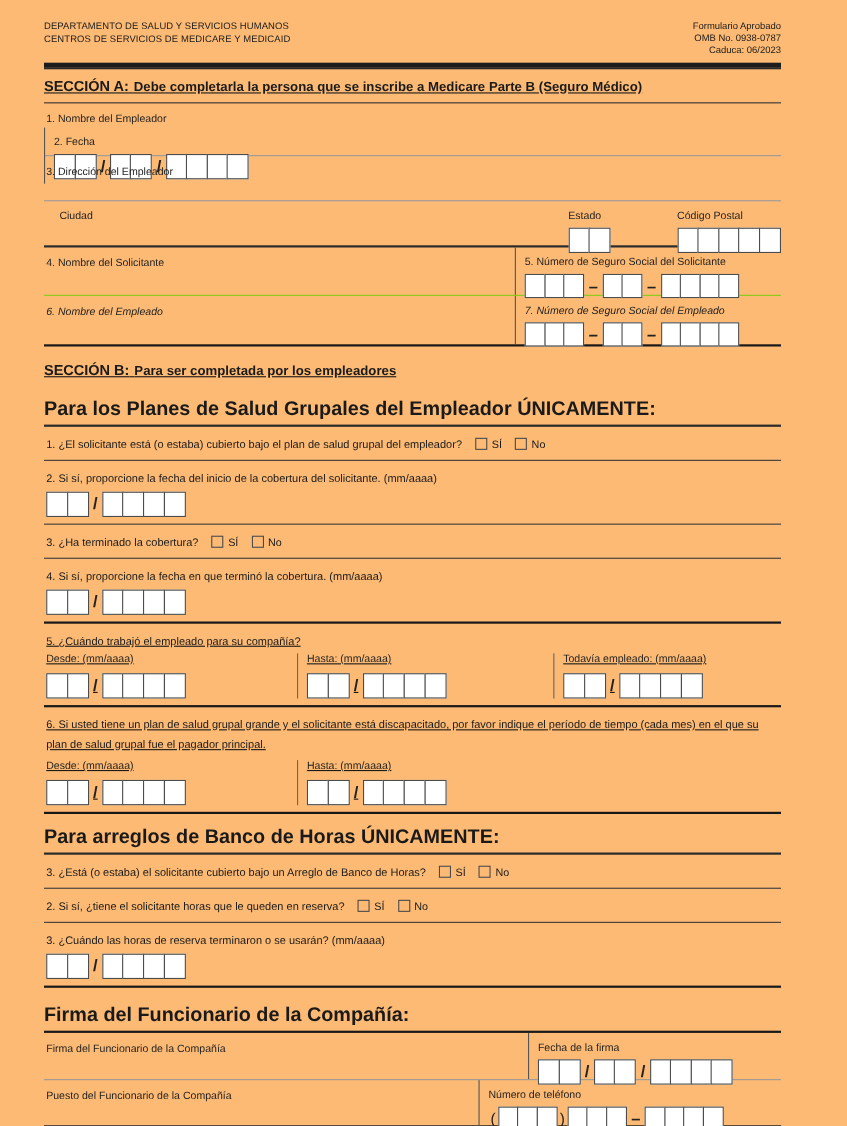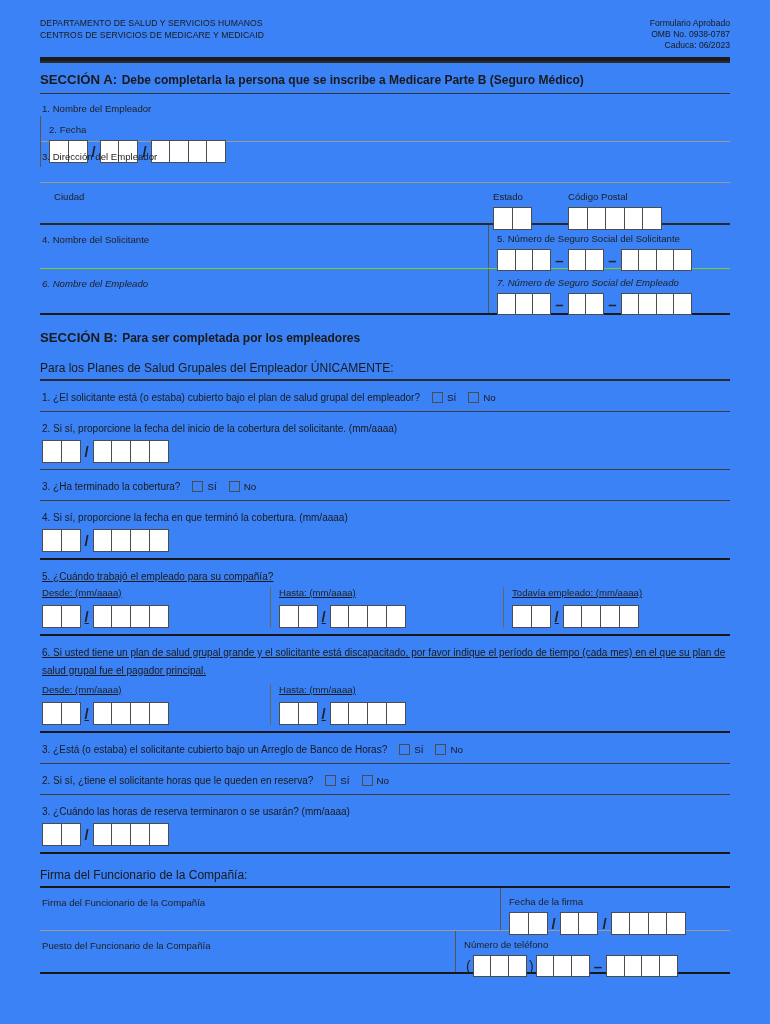--- a/index.html
+++ b/index.html
@@ -1,34 +1,34 @@
 <!DOCTYPE html>
 <html><head>
 <meta charset="utf-8">
 <style>
   * { margin:0; padding:0; box-sizing:border-box; }
   html,body { background:#ffffff; }
   body { font-family:"Liberation Sans", sans-serif; color:#1a1a1a; }
-  .page { width:770px; height:1024px; padding:18px 40px 0 40px; position:relative; overflow:hidden; background:#3b82f6; }
+  .page { width:770px; height:1024px; padding:18px 60px 0 40px; position:relative; overflow:hidden; background:#fdba74; }
 
   
   .hr4  { border-top:4px solid #1c1c1c; }
   .hr2  { border-top:2px solid #2a2a2a; }
 
   
   .hdr { display:flex; justify-content:space-between; align-items:flex-start; padding-bottom:6px; }
   .hdr-left { font-size:8.6px; line-height:11.5px; letter-spacing:.1px; }
   .hdr-right { font-size:8.6px; line-height:11px; text-align:right; }
   .title { text-align:center; font-weight:bold; font-size:15.5px; padding:5px 0 6px 0; letter-spacing:.2px; }
 
   
-  .sec-head { padding:7px 0 5px 0; font-weight:bold; }
+  .sec-head { padding:7px 0 5px 0; font-weight:bold;text-decoration:underline; }
   .sec-label { font-size:13.2px; }
   .sec-desc  { font-size:12px; }
-  .sub-head { font-weight:normal; font-size:12px; padding:10px 0 4px 0; }
+  .sub-head { font-weight:bold; font-size:18px; padding:10px 0 4px 0; }
 
   
   .boxrow { display:flex; align-items:center; }
   .bg { display:flex; }
   .box { width:20px; height:23px; border:1.4px solid #4c4c4c; background:#fff; }
   .box + .box { margin-left:-1.4px; }
   .sm .box { width:19px; height:22px; }
   .sep { font-size:15px; font-weight:bold; padding:0 4px; color:#222; }
   .sep.paren { font-weight:normal; font-size:14px; padding:0 2px; }
 
@@ -38,21 +38,21 @@
 
   
   .atable { border-top:1.5px solid #333; border-bottom:2.5px solid #181818; }
   .arow { display:flex; }
   .flabel { font-size:9.6px; color:#1f1f1f; }
   .cell-l { flex:1; padding:4px 4px 0 2px; }
   .cell-r { border-left:1.3px solid #555; padding:3px 0 4px 8px; }
   .r1 { height:47px;flex-direction:column; }
   .r1 .cell-r { width:213px; }
   .r-street { height:41px; border-top:1px solid #9a9a9a; padding:4px 0 0 2px; }
-  .r-city { height:41px; border-top:1px solid #9a9a9a; display:flex; padding-top:3px; }
+  .r-city { height:41px; border-top:1px solid #9a9a9a; display:flex; padding-top:3px;gap:24px; }
   .r-city .city { width:453px; padding-left:14px; }
   .r-city .estado { width:75px; }
   .r-city .cp { flex:1; }
   .r-ssn { height:45px; border-top:2px solid #2a2a2a; }
   .r-ssn2 { border-top:1px solid #84cc16;font-style:italic; }
   .r-ssn .cell-r { width:242px; }
   .boxrow.mt { margin-top:3px; }
 
   
   .bsection { border-bottom:2.5px solid #181818; }
@@ -344,20 +344,21 @@
                 <span class="box"></span>
                 <span class="box"></span>
                 <span class="box"></span>
               </span>
             </div>
         </div>
       </div>
     </div>
   </div>
 
+  <div class="sub-head subrule">Para arreglos de Banco de Horas ÚNICAMENTE:</div>
   <div class="bsection">
     <div class="qrow">
       <span class="qtext">3. ¿Está (o estaba) el solicitante cubierto bajo un Arreglo de Banco de Horas?</span><span class="cb"></span><span class="cblabel">SÍ</span><span class="cb"></span><span class="cblabel">No</span>
     </div>
     <div class="qrow">
       <span class="qtext">2. Si sí, ¿tiene el solicitante horas que le queden en reserva?</span><span class="cb"></span><span class="cblabel">SÍ</span><span class="cb"></span><span class="cblabel">No</span>
     </div>
     <div class="qrow">
       <span class="qtext">3. ¿Cuándo las horas de reserva terminaron o se usarán? (mm/aaaa)</span>
       <div class="boxrow">

